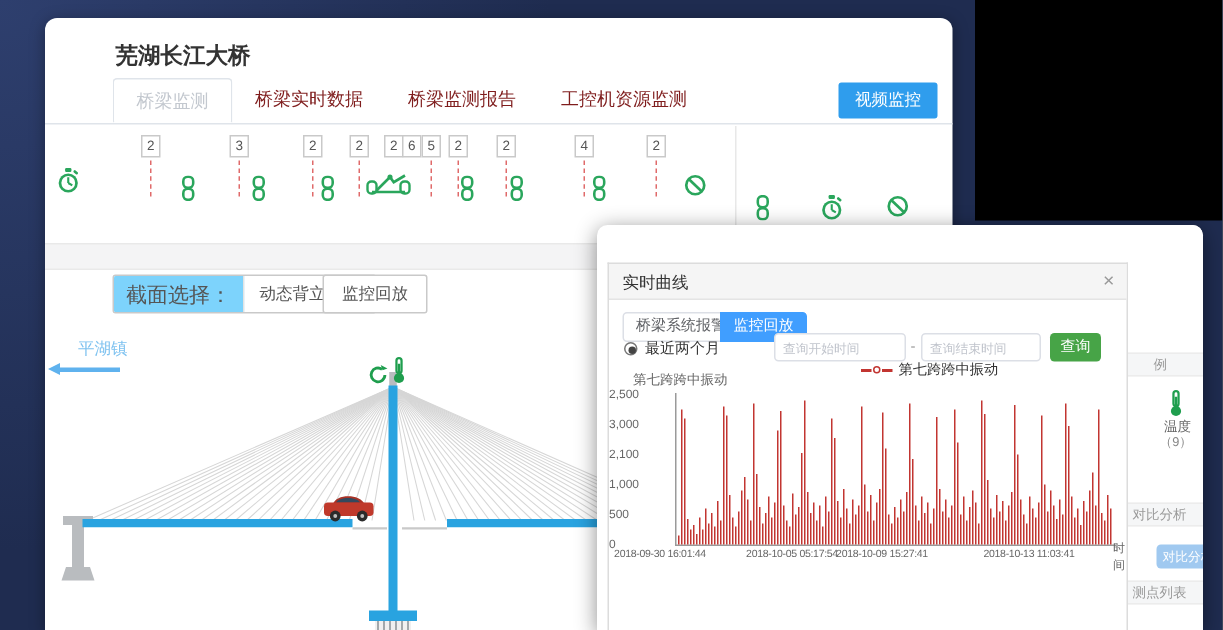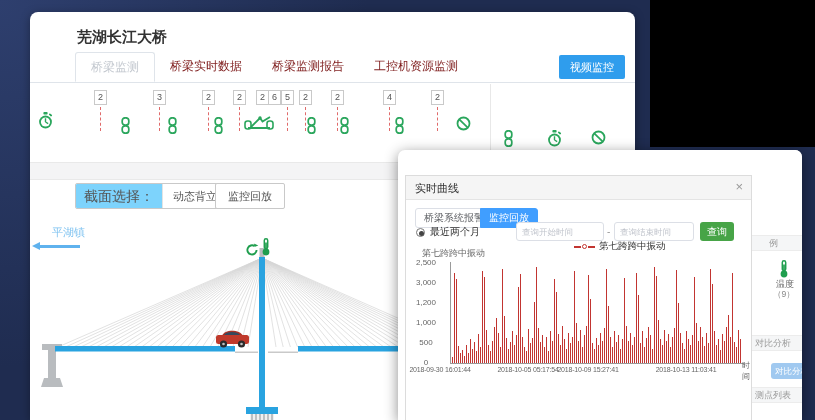--- a/index.html
+++ b/index.html
@@ -77,21 +77,21 @@
   #inp-end{left:208px;width:80px;}
   #query-btn{position:absolute;left:294px;top:46px;width:34px;height:19px;background:#47a447;color:#fff;
     font-size:10px;line-height:19px;text-align:center;border-radius:3px;cursor:pointer;}
   #chart-legend{position:absolute;left:168px;top:64px;display:flex;align-items:center;}
   .leg-line{width:7px;height:2px;background:#c23531;}
   .leg-circle{width:5px;height:5px;border:1.5px solid #c23531;border-radius:50%;background:#fff;margin:0 1px;}
   #chart-legend span.txt{font-size:9.5px;color:#333;margin-left:4px;}
   #chart-yname{position:absolute;left:16px;top:71px;font-size:9px;color:#666;}
   #axis-v{position:absolute;left:44px;top:86px;width:1px;height:102px;background:#9a9a9a;}
   #axis-h{position:absolute;left:44px;top:187px;width:294px;height:1px;background:#9a9a9a;}
-  .ytick{position:absolute;left:0;width:40px;text-align:center;font-size:8px;color:#666;}
+  .ytick{position:absolute;left:0;width:40px;text-align:left;font-size:8px;color:#666;}
   #bars{position:absolute;left:46px;top:87px;width:292px;height:100px;display:flex;align-items:flex-end;}
   .bar{width:1px;margin-right:1px;background:#c23531;flex:none;}
   .xtick{position:absolute;top:190px;font-size:7px;color:#666;white-space:nowrap;transform:translateX(-50%);letter-spacing:-0.2px;}
   #chart-xname{position:absolute;left:336px;top:184px;font-size:8px;color:#666;}
 
   
   #side-slice{position:absolute;left:354px;top:0;width:50px;height:100%;background:#fff;}
   .side-band{position:absolute;left:0;width:100%;height:16px;background:#f5f6f7;border-top:1px solid #ececec;
     border-bottom:1px solid #ececec;font-size:9px;color:#999;line-height:15px;overflow:hidden;white-space:nowrap;}
   #side-band-legend{top:85px;padding-left:17px;}
@@ -375,21 +375,21 @@
         <span class="leg-circle"></span>
         <span class="leg-line"></span>
         <span class="txt">第七跨跨中振动</span>
       </div>
       <div id="chart-yname">第七跨跨中振动</div>
       <div id="axis-v"></div>
       <div id="axis-h"></div>
       <div id="yticks">
           <div class="ytick" style="top: 82px;">2,500</div>
           <div class="ytick" style="top: 102px;">3,000</div>
-          <div class="ytick" style="top: 122px;">1,200</div>
+          <div class="ytick" style="top: 122px;">2,100</div>
           <div class="ytick" style="top: 142px;">1,000</div>
           <div class="ytick" style="top: 162px;">500</div>
           <div class="ytick" style="top: 182px;">0</div>
         </div>
       <div id="bars">
           <div class="bar" style="height: 6px; background: rgb(194, 53, 49);"></div>
           <div class="bar" style="height: 90px; background: rgb(194, 53, 49);"></div>
           <div class="bar" style="height: 84px; background: rgb(194, 53, 49);"></div>
           <div class="bar" style="height: 17px; background: rgb(194, 53, 49);"></div>
           <div class="bar" style="height: 10px; background: rgb(194, 53, 49);"></div>

